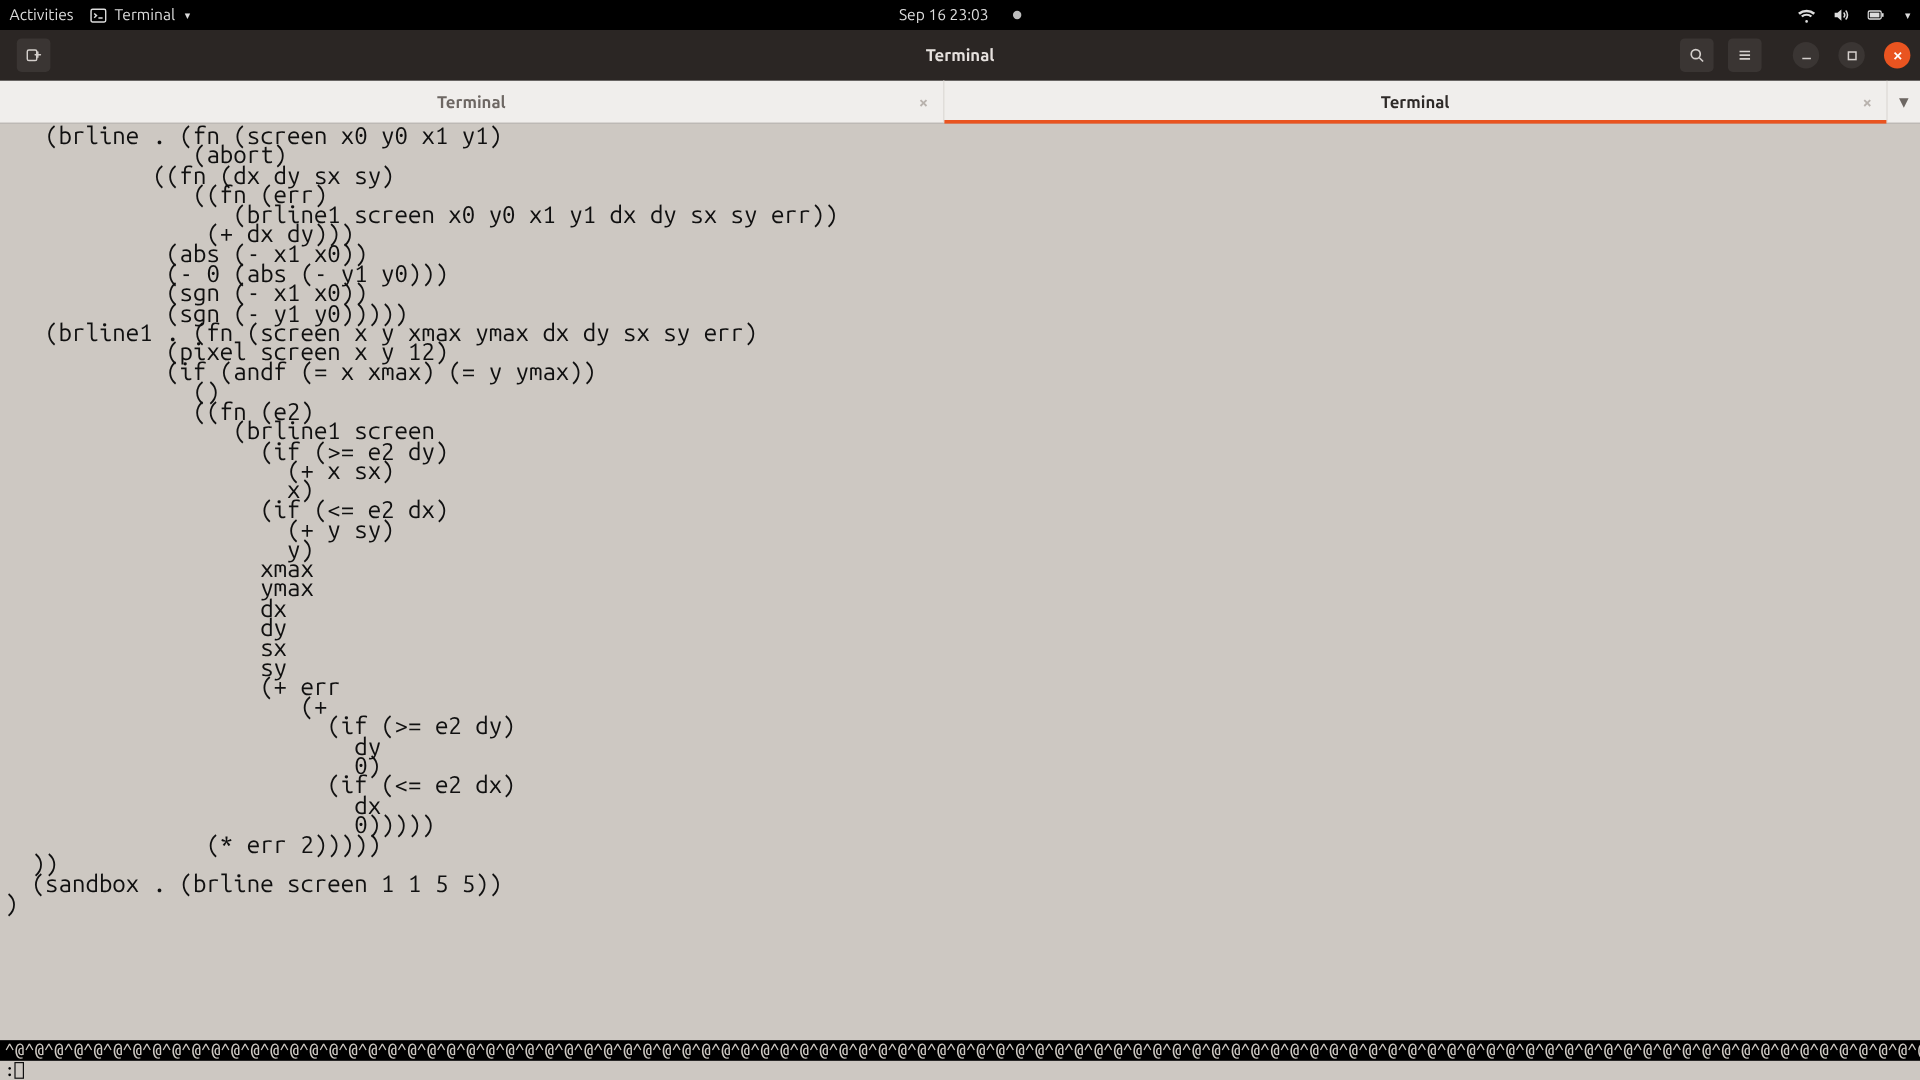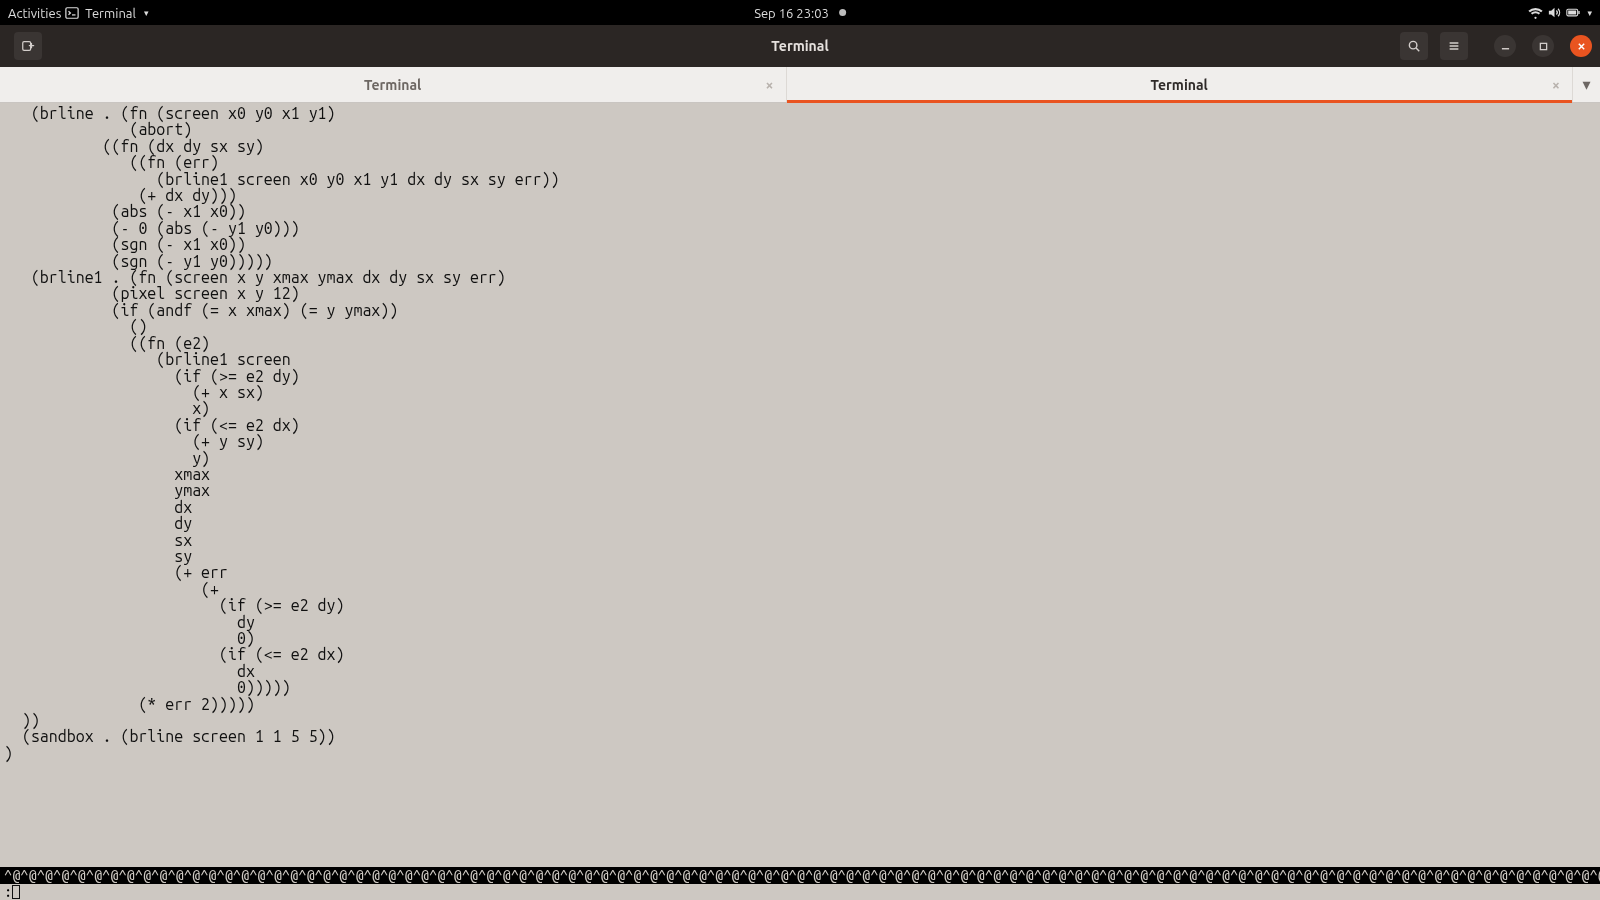--- a/index.html
+++ b/index.html
@@ -9,21 +9,21 @@
     .top-panel {
       height: 25px;
       background: #000;
       color: #dcdcdc;
       display: flex;
       align-items: center;
       font-size: 13px;
       padding: 0 8px;
       justify-content: space-between;
     }
-    .top-panel .left, .top-panel .right, .top-panel .center { display: flex; align-items: center; gap: 4px; }
+    .top-panel .left, .top-panel .right, .top-panel .center { display: flex; align-items: center; gap: 14px; }
     .top-panel .center { position: absolute; left: 50%; transform: translateX(-50%); }
     .top-panel .app-indicator { display: flex; align-items: center; gap: 6px; }
     .top-panel .app-indicator svg { width: 14px; height: 14px; }
     .top-panel .caret { font-size: 9px; margin-left: 2px; }
     .dot { width: 7px; height: 7px; border-radius: 50%; background: #bdbdbd; display: inline-block; margin-left: 6px; }
     .top-panel .right svg { width: 15px; height: 15px; }
 
     
     .titlebar {
       height: 42px;
@@ -84,21 +84,21 @@
       color: #6d6763; border-left: 1px solid #ddd9d5; cursor: pointer;
     }
 
     
     .term-wrap { height: calc(900px - 25px - 42px - 36px); display: flex; flex-direction: column; }
     .term-output {
       flex: 1 1 auto;
       background: #cdc8c2;
       color: #101010;
       font-family: "Ubuntu Mono", "DejaVu Sans Mono", monospace;
-      font-size: 16px;
+      font-size: 20px;
       line-height: 16.4px;
       white-space: pre;
       padding: 2px 16px 0 4px;
       overflow: hidden;
     }
     .term-overflow {
       background: #000; color: #cdc8c2;
       font-family: "Ubuntu Mono", "DejaVu Sans Mono", monospace;
       font-size: 14.6px; line-height: 16.4px;
       white-space: pre; overflow: hidden;

